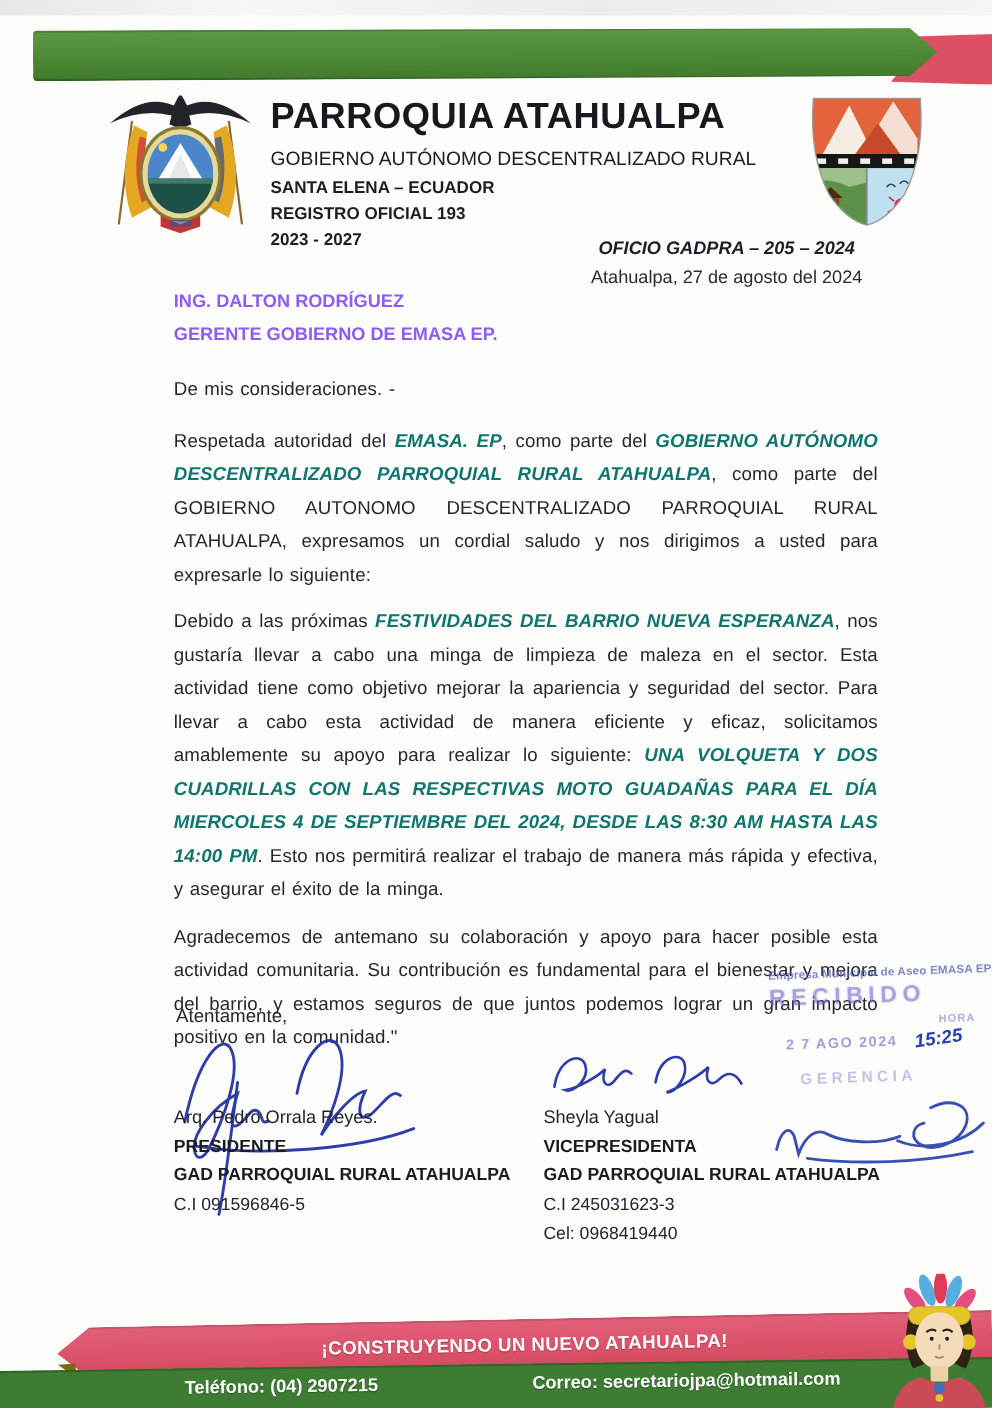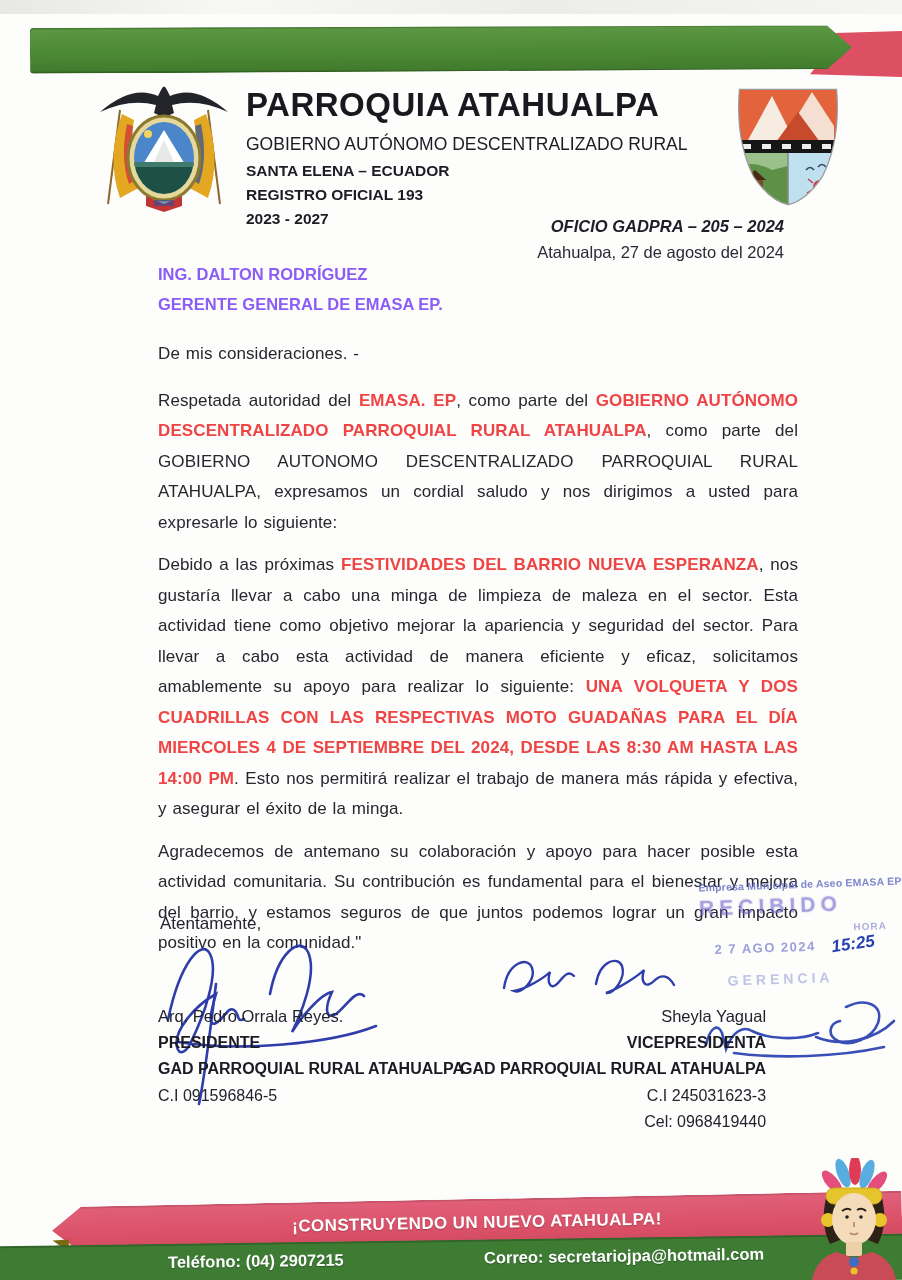--- a/index.html
+++ b/index.html
@@ -17,40 +17,40 @@
         box-shadow:inset 0 2px 0 rgba(0,0,0,.18), inset 0 -2px 0 rgba(0,0,0,.2);}
   
   .header{position:absolute;top:78px;left:88px;right:54px;display:flex;align-items:flex-start;gap:6px;}
   .hdr-center{flex:1;text-align:left;padding-top:8px;}
   .hdr-title{font-size:33px;font-weight:bold;letter-spacing:.5px;color:#18181f;}
   .hdr-sub1{font-size:17.5px;font-weight:normal;margin-top:10px;color:#1c1c25;}
   .hdr-sub2{font-size:15.5px;font-weight:bold;margin-top:7px;color:#1c1c25;}
   .hdr-sub3{font-size:15.5px;font-weight:bold;margin-top:6px;color:#1c1c25;}
   .hdr-sub4{font-size:15.5px;font-weight:bold;margin-top:6px;color:#1c1c25;}
   
-  .refblock{position:absolute;top:217px;right:118px;text-align:right;}
+  .refblock{position:absolute;top:217px;right:118px;text-align:center;}
   .ref-oficio{font-size:16.5px;font-weight:bold;font-style:italic;color:#1e1e28;}
   .ref-date{font-size:16.5px;margin-top:7px;color:#2a2a35;}
   
   .recipient{position:absolute;top:259px;left:158px;font-size:16.5px;font-weight:bold;line-height:30px;color:#8b5cf6;}
   
   .letter{position:absolute;top:339px;left:158px;width:640px;font-size:17px;line-height:30.5px;
           color:#26262f;letter-spacing:.1px;word-spacing:1px;}
   .letter p{margin:0 0 12px 0;text-align:justify;}
   .letter .salutation{text-align:left;margin-bottom:16px;}
-  .letter .b{font-weight:bold;color:#ef4444;}
+  .letter .b{font-weight:bold;color:#0f766e;font-style:italic;}
   .closing{position:absolute;top:914px;left:160px;font-size:17px;}
   
   .sig-svg{position:absolute;pointer-events:none;}
   .sig-pedro{top:922px;left:148px;}
   .sig-sheyla{top:948px;left:492px;}
   .sig-viviana{top:995px;left:698px;}
   .sigblock{position:absolute;font-size:16px;line-height:26.5px;}
   .sig-left{top:1003px;left:158px;}
-  .sig-right{top:1003px;left:460px;text-align:right;}
+  .sig-right{top:1003px;left:494px;}
   .sig-name{font-size:16.5px;}
   .sig-bold{font-weight:bold;color:#1b1b24;}
   
   .stamp{position:absolute;top:878px;left:700px;width:205px;transform:rotate(-2deg);}
   .stamp-l1{font-size:10.5px;font-weight:bold;color:rgba(90,100,190,.78);letter-spacing:.2px;}
   .stamp-recibido{font-size:21px;font-weight:bold;letter-spacing:5px;margin-top:3px;
         color:rgba(108,98,200,.42);text-shadow:0 0 2px rgba(108,98,200,.35);}
   .stamp-hora{font-size:10px;font-weight:bold;text-align:right;margin-top:6px;margin-right:18px;
         color:rgba(120,120,200,.6);letter-spacing:1px;}
   .stamp-dateline{display:flex;align-items:baseline;margin-top:2px;margin-left:14px;}
@@ -147,21 +147,21 @@
     </svg>
   </div>
 
   <div class="refblock">
     <div class="ref-oficio">OFICIO GADPRA – 205 – 2024</div>
     <div class="ref-date">Atahualpa, 27 de agosto del 2024</div>
   </div>
 
   <div class="recipient">
     <div>ING. DALTON RODRÍGUEZ</div>
-    <div>GERENTE GENERAL DE EMASA EP.</div>
+    <div>GERENTE GOBIERNO DE EMASA EP.</div>
   </div>
 
   <div class="letter">
     <p class="salutation">De mis consideraciones. -</p>
     <p><span>Respetada autoridad del </span><span class="b">EMASA. EP</span><span>, como parte del </span><span class="b">GOBIERNO AUTÓNOMO DESCENTRALIZADO PARROQUIAL RURAL ATAHUALPA</span><span>, como parte del GOBIERNO AUTONOMO DESCENTRALIZADO PARROQUIAL RURAL ATAHUALPA, expresamos un cordial saludo y nos dirigimos a usted para expresarle lo siguiente:</span></p>
     <p><span>Debido a las próximas </span><span class="b">FESTIVIDADES DEL BARRIO NUEVA ESPERANZA</span><span>, nos gustaría llevar a cabo una minga de limpieza de maleza en el sector. Esta actividad tiene como objetivo mejorar la apariencia y seguridad del sector. Para llevar a cabo esta actividad de manera eficiente y eficaz, solicitamos amablemente su apoyo para realizar lo siguiente: </span><span class="b">UNA VOLQUETA Y DOS CUADRILLAS CON LAS RESPECTIVAS MOTO GUADAÑAS PARA EL DÍA MIERCOLES 4 DE SEPTIEMBRE DEL 2024, DESDE LAS 8:30 AM HASTA LAS 14:00 PM</span><span>. Esto nos permitirá realizar el trabajo de manera más rápida y efectiva, y asegurar el éxito de la minga.</span></p>
     <p><span>Agradecemos de antemano su colaboración y apoyo para hacer posible esta actividad comunitaria. Su contribución es fundamental para el bienestar y mejora del barrio, y estamos seguros de que juntos podemos lograr un gran impacto positivo en la comunidad."</span></p>
   </div>
 
   <div class="closing">Atentamente,</div>

